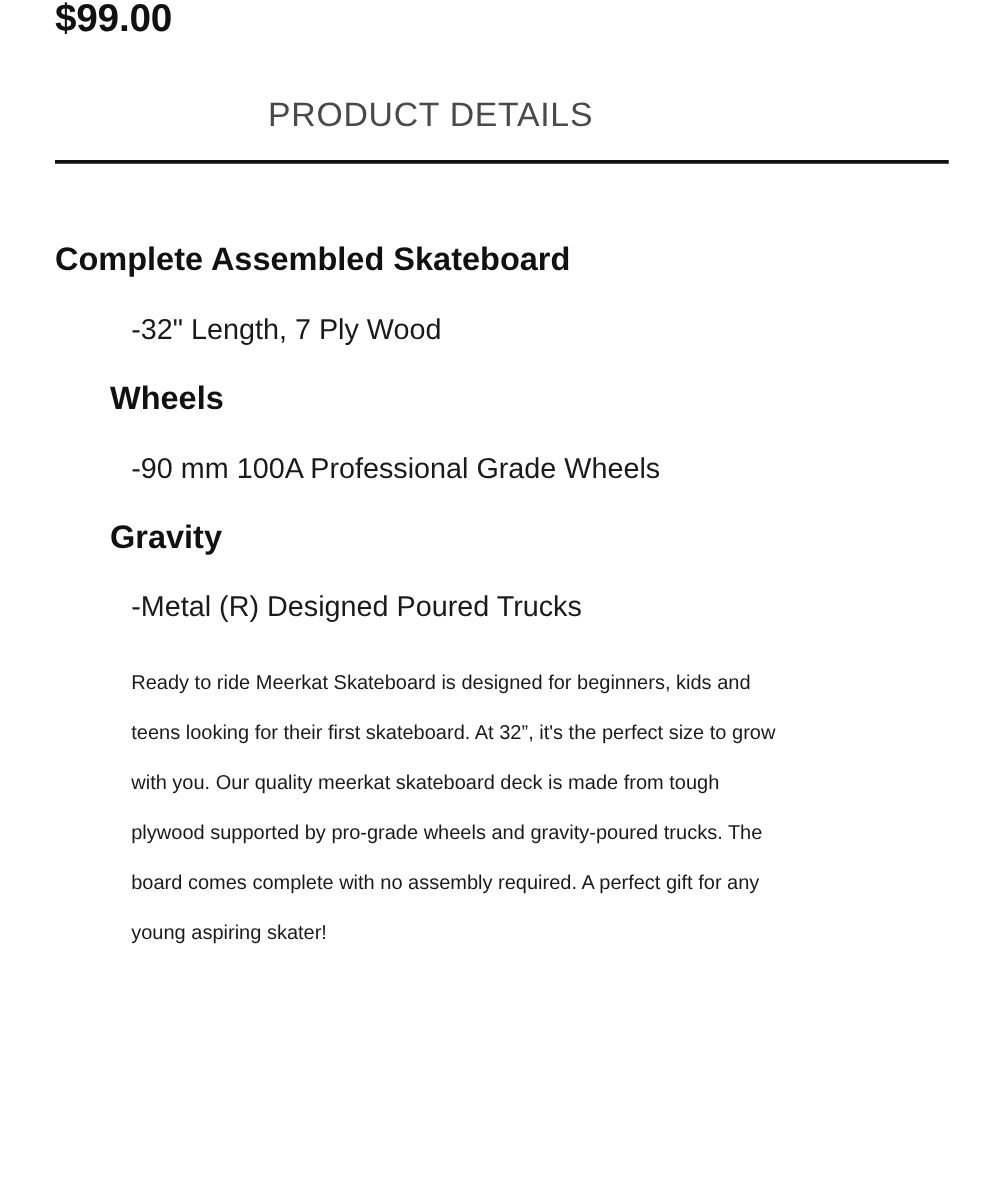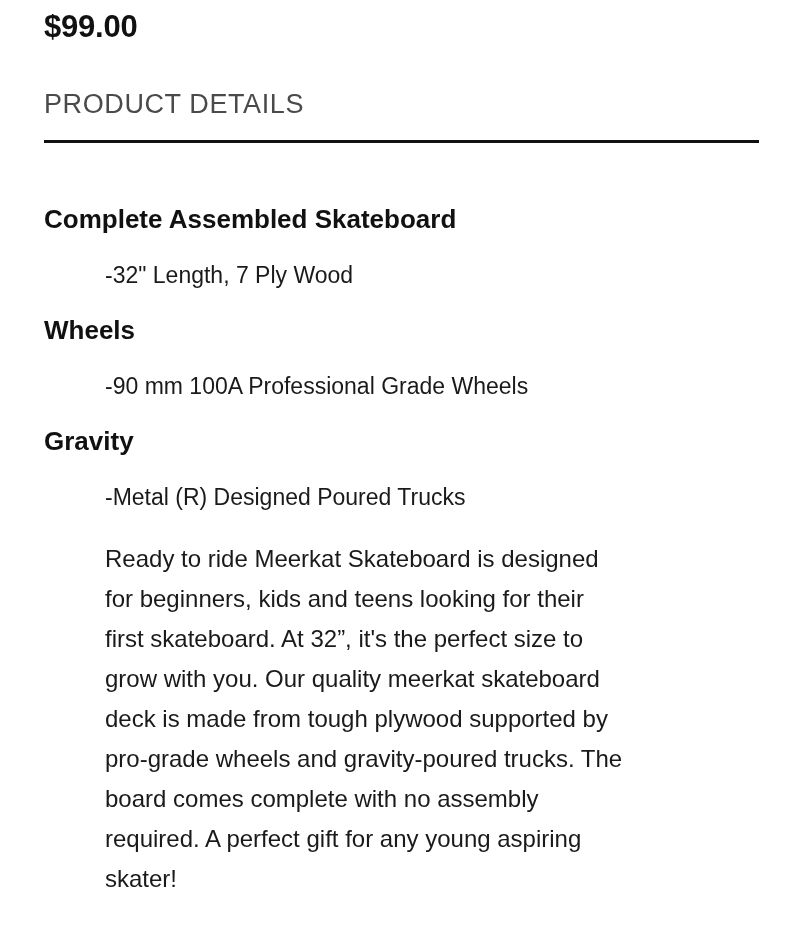--- a/index.html
+++ b/index.html
@@ -11,21 +11,21 @@
     width: 803px;
     height: 942px;
     font-family: "Liberation Sans", sans-serif;
     color: #1a1a1a;
     overflow: hidden;
   }
   .page {
     width: 689px;
     height: 942px;
     box-sizing: border-box;
-    padding: 16px 44px;
+    padding: 4px 44px;
     position: relative;
   }
   .price {
     font-size: 31px;
     font-weight: bold;
     letter-spacing: -0.2px;
     color: #111111;
     line-height: 34px;
     margin: 0;
     padding-top: 0;
@@ -33,20 +33,21 @@
     top: -6px;
   }
   .section-title {
     font-size: 27px;
     font-weight: normal;
     letter-spacing: 0.6px;
     color: #4a4a4a;
     margin: 0;
     padding-top: 38px;
     line-height: 32px;
+    text-align: center;
   }
   .rule {
     border: 0;
     border-top: 3px solid #111111;
     margin: 20px 0 0 0;
     width: 715px;
   }
   .spec-block {
     padding-top: 0;
   }
@@ -55,32 +56,33 @@
     font-weight: bold;
     color: #111111;
     line-height: 28px;
     margin: 0;
   }
   .spec-head.first {
     padding-top: 62px;
   }
   .spec-head.subsequent {
     padding-top: 27px;
+    margin-left: 44px;
   }
   .spec-detail {
     font-size: 23px;
     font-weight: normal;
     color: #1a1a1a;
     line-height: 28px;
     margin: 0;
     padding-top: 28px;
     padding-left: 61px;
   }
   .body-copy {
-    font-size: 24px;
+    font-size: 16px;
     line-height: 40px;
     color: #1a1a1a;
     margin: 0;
     padding-top: 28px;
     padding-left: 61px;
     padding-right: 18px;
     max-width: 690px;
   }
 </style>
 </head>

